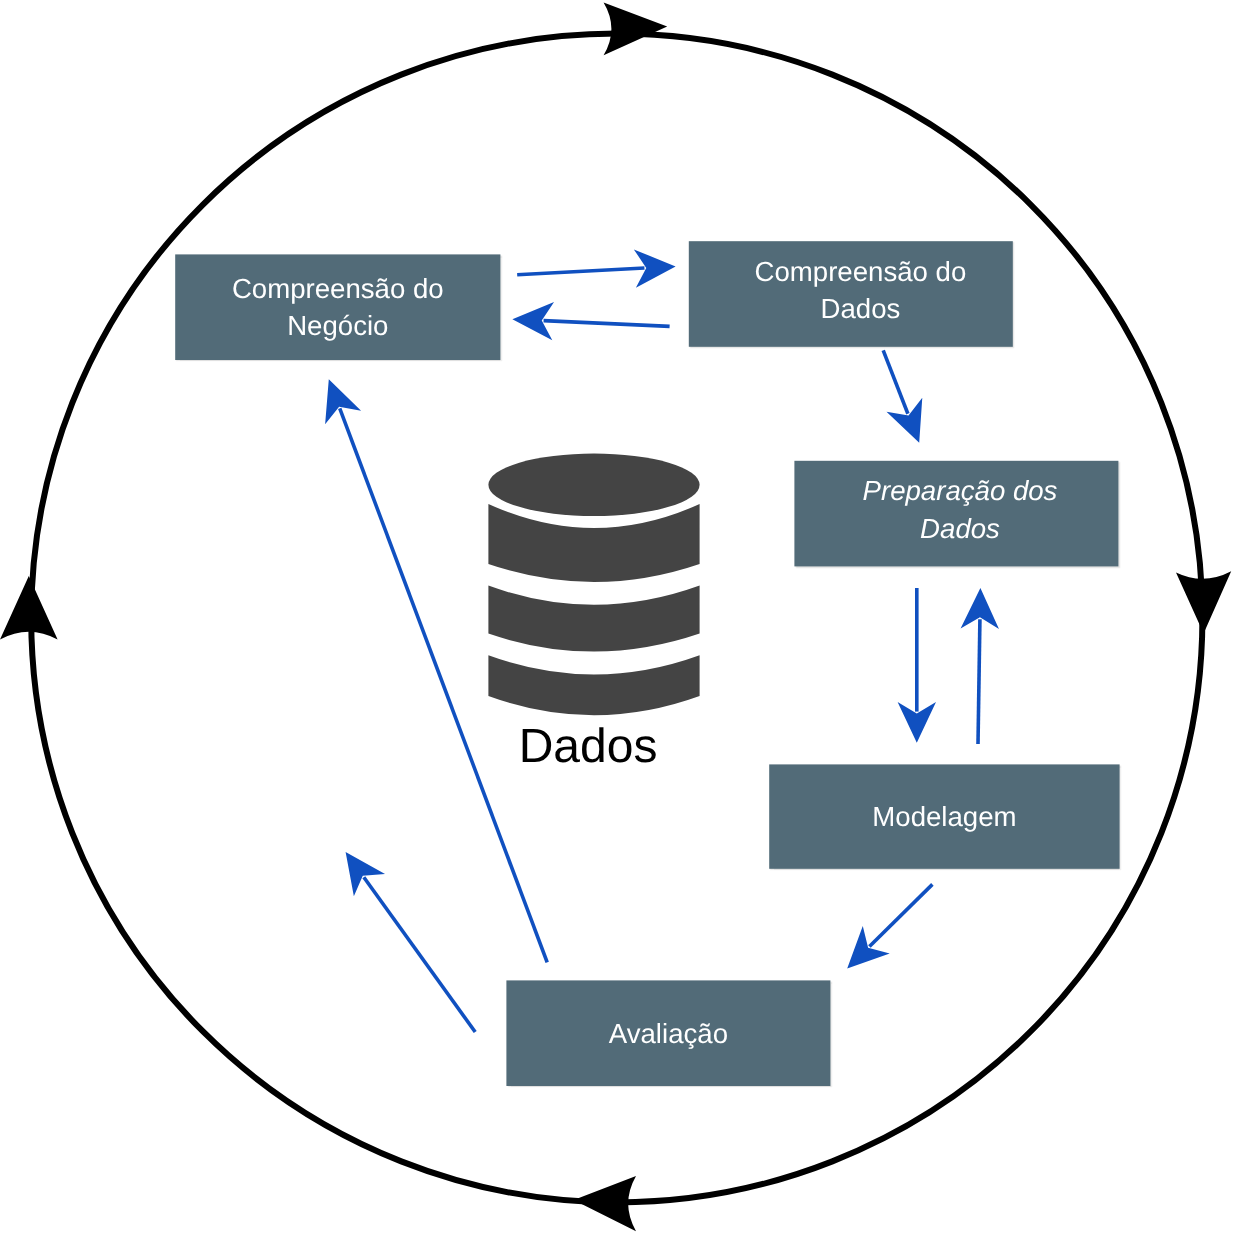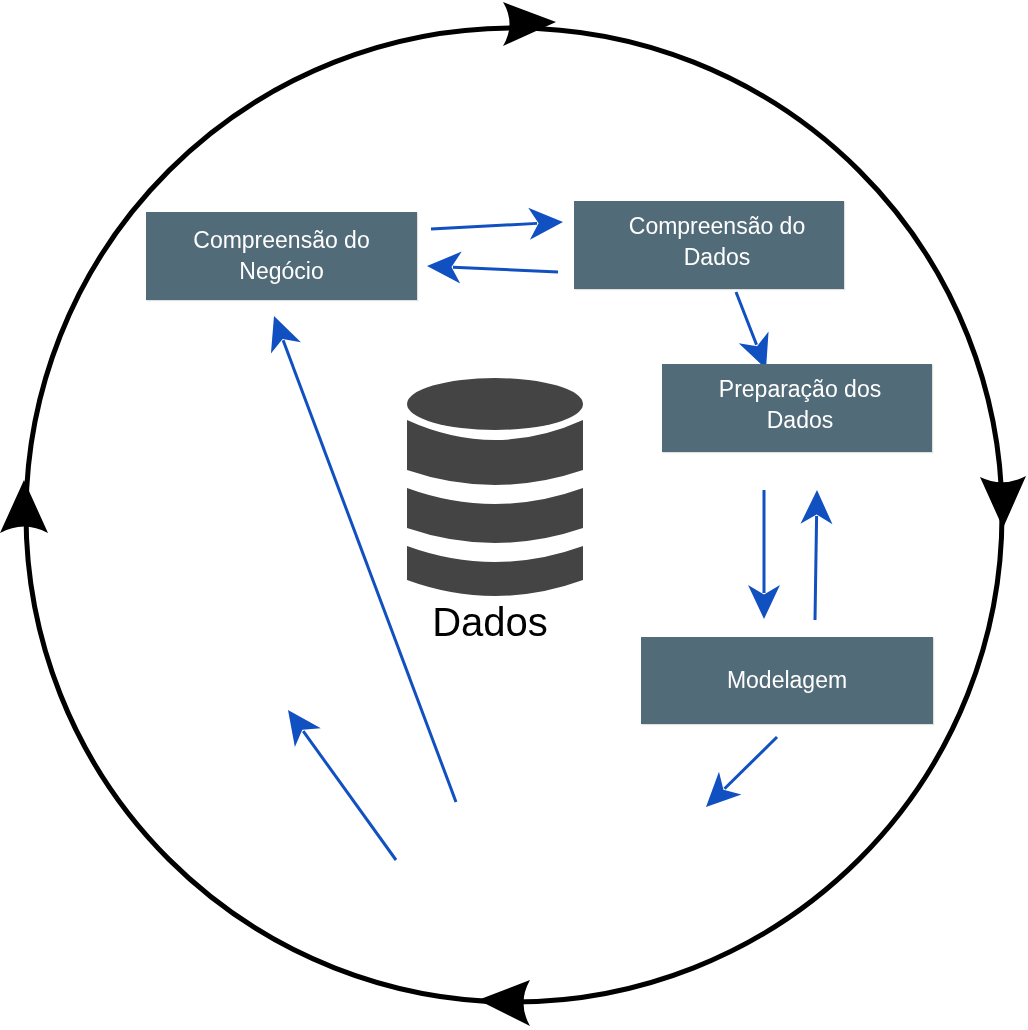--- a/index.html
+++ b/index.html
@@ -6,21 +6,21 @@
     body { width: 1028px; height: 1030px; position: relative; overflow: hidden;
            font-family: "Liberation Sans", "DejaVu Sans", sans-serif; }
     #diagram { position: absolute; left: 0; top: 0; width: 1028px; height: 1030px; }
     .box { position: absolute; background: #526b78; color: #ffffff;
            display: flex; align-items: center; justify-content: center;
            text-align: center; font-size: 23px; line-height: 31px;
            box-shadow: 1px 1px 1px rgba(0,0,0,0.12); }
     .box span { display: block; white-space: pre-line; }
     #b-negocio { left: 146px; top: 212px; width: 271px; height: 88px; }
     #b-dados   { left: 574px; top: 201px; width: 270px; height: 88px; }
-    #b-prep    { left: 662px; top: 364px; width: 270px; height: 88px; }
+    #b-prep    { left: 662px; top: 384px; width: 270px; height: 88px; font-style: italic; }
     #b-model   { left: 641px; top: 637px; width: 292px; height: 87px; }
     #b-aval    { left: 422px; top: 817px; width: 270px; height: 88px; }
     #b-desenv  { left: 81px;  top: 598px; width: 271px; height: 88px; }
     #b-desenv span { margin-top: -10px; }
     #b-dados span { margin-top: -6px; margin-left: 16px; }
     #b-prep span { margin-top: -6px; margin-left: 6px; }
     .db-label { position: absolute; left: 420px; top: 600px; width: 140px;
                 text-align: center; font-size: 40px; color: #000000; }
   </style>
 </head>
@@ -99,15 +99,18 @@
     <span>Compreensão do
 Dados</span>
   </div>
   <div class="box" id="b-prep">
     <span>Preparação dos
 Dados</span>
   </div>
   <div class="box" id="b-model">
     <span>Modelagem</span>
   </div>
+  <div class="box" id="b-aval">
+    <span>Avaliação</span>
+  </div>
 
   <div class="db-label">Dados</div>
 </div>
 
 </body></html>

